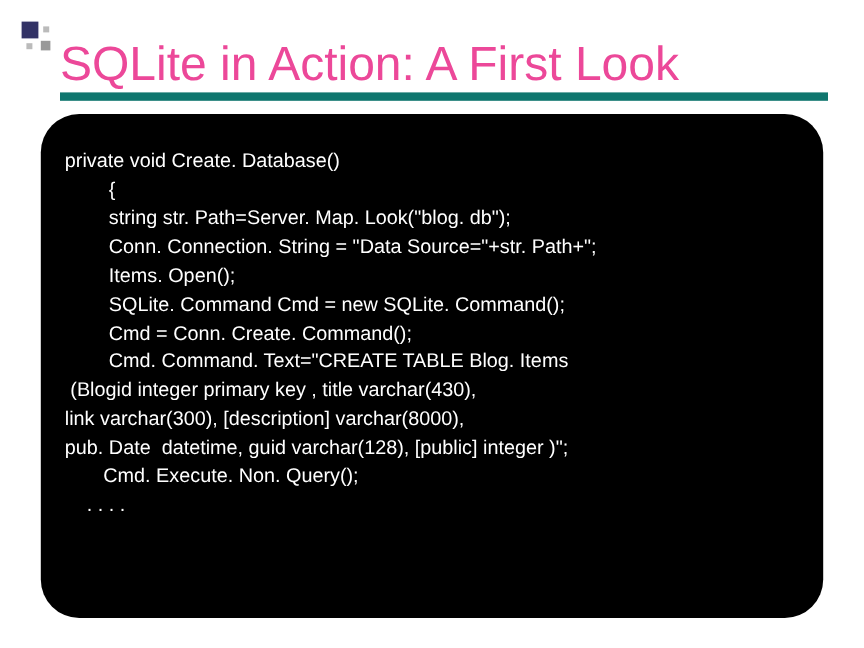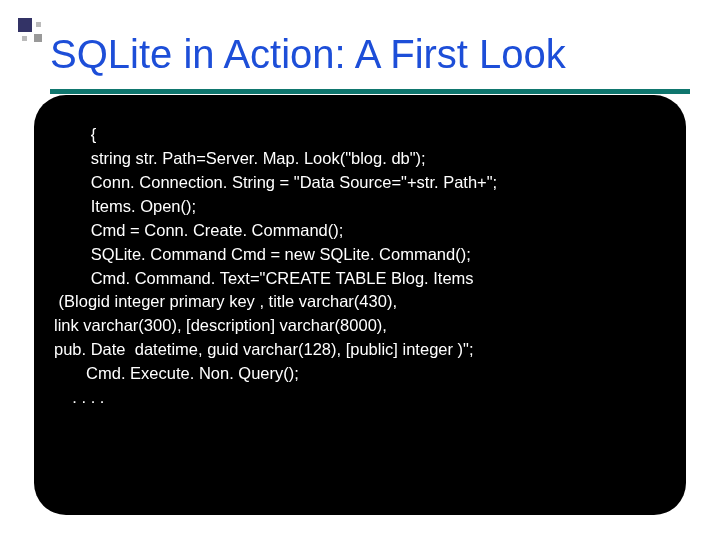--- a/index.html
+++ b/index.html
@@ -25,23 +25,23 @@
   .bullet-decoration .sq.sm1 { width: 5px; height: 5px; top: 4px; left: 18px; background: #bbb; }
   .bullet-decoration .sq.sm2 { width: 5px; height: 5px; top: 18px; left: 4px; background: #bbb; }
 
   .title {
     position: absolute;
     top: 32px;
     left: 50px;
     right: 30px;
     font-size: 40px;
     font-weight: 400;
-    color: #1d4ed8;
-    border-bottom: 5px solid #0f766e;
-    padding-bottom: 12px;
+    color: #ec4899;
+    border-bottom: 7px solid #0f766e;
+    padding-bottom: 0;
     white-space: nowrap;
   }
   .code-panel {
     position: absolute;
     top: 95px;
     left: 34px;
     width: 652px;
     height: 420px;
     background: #000;
     border-radius: 32px;
@@ -59,25 +59,26 @@
 <div class="bullet-decoration">
   <div class="sq big"></div>
   <div class="sq sm1"></div>
   <div class="sq sm2"></div>
   <div class="sq mid"></div>
 </div>
 
 <div class="title">SQLite in Action:  A First Look</div>
 
 <div class="code-panel">
+  <div class="line">private void Create. Database()</div>
   <div class="line">        {</div>
   <div class="line">        string str. Path=Server. Map. Look("blog. db");</div>
   <div class="line">        Conn. Connection. String = "Data Source="+str. Path+";</div>
   <div class="line">        Items. Open();</div>
+  <div class="line">        SQLite. Command Cmd = new SQLite. Command();</div>
   <div class="line">        Cmd = Conn. Create. Command();</div>
-  <div class="line">        SQLite. Command Cmd = new SQLite. Command();</div>
   <div class="line">        Cmd. Command. Text="CREATE TABLE Blog. Items</div>
   <div class="line"> (Blogid integer primary key , title varchar(430),</div>
   <div class="line">link varchar(300), [description] varchar(8000),</div>
   <div class="line">pub. Date  datetime, guid varchar(128), [public] integer )";</div>
   <div class="line">       Cmd. Execute. Non. Query();</div>
   <div class="line">    . . . .</div>
 </div>
 
 </body></html>

